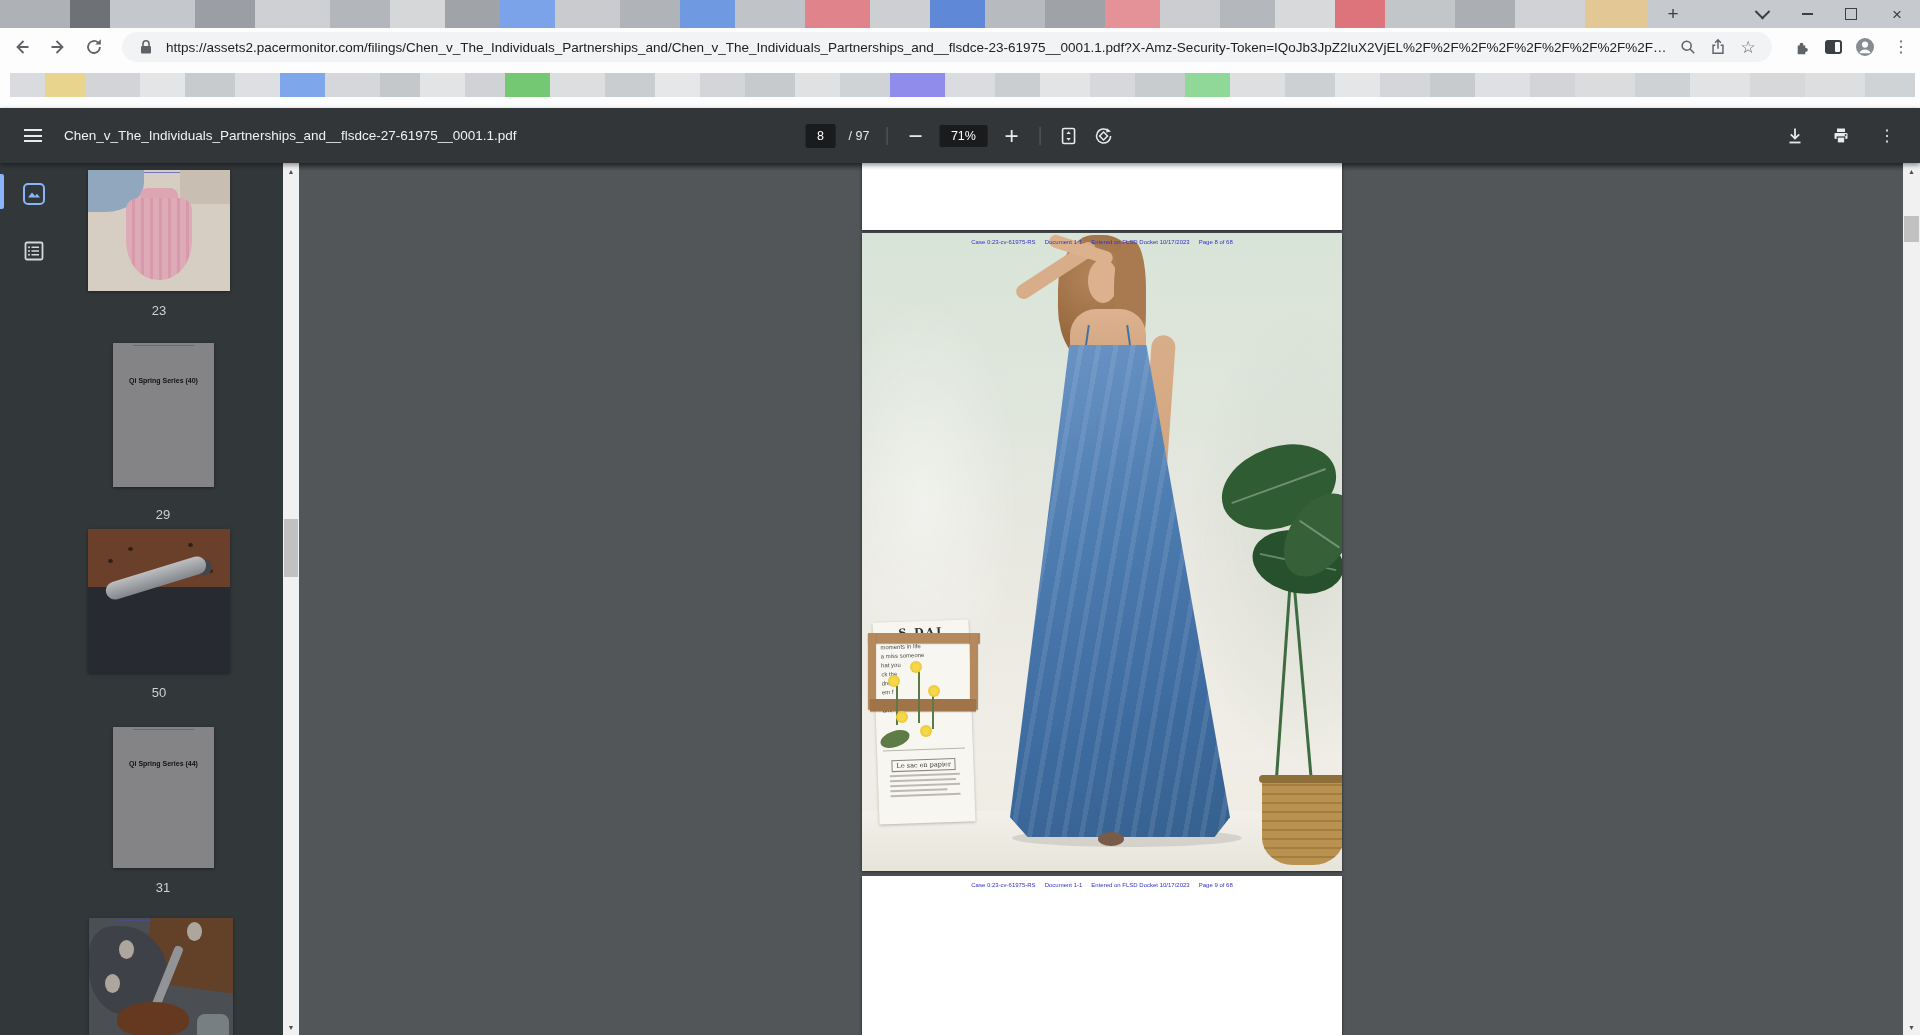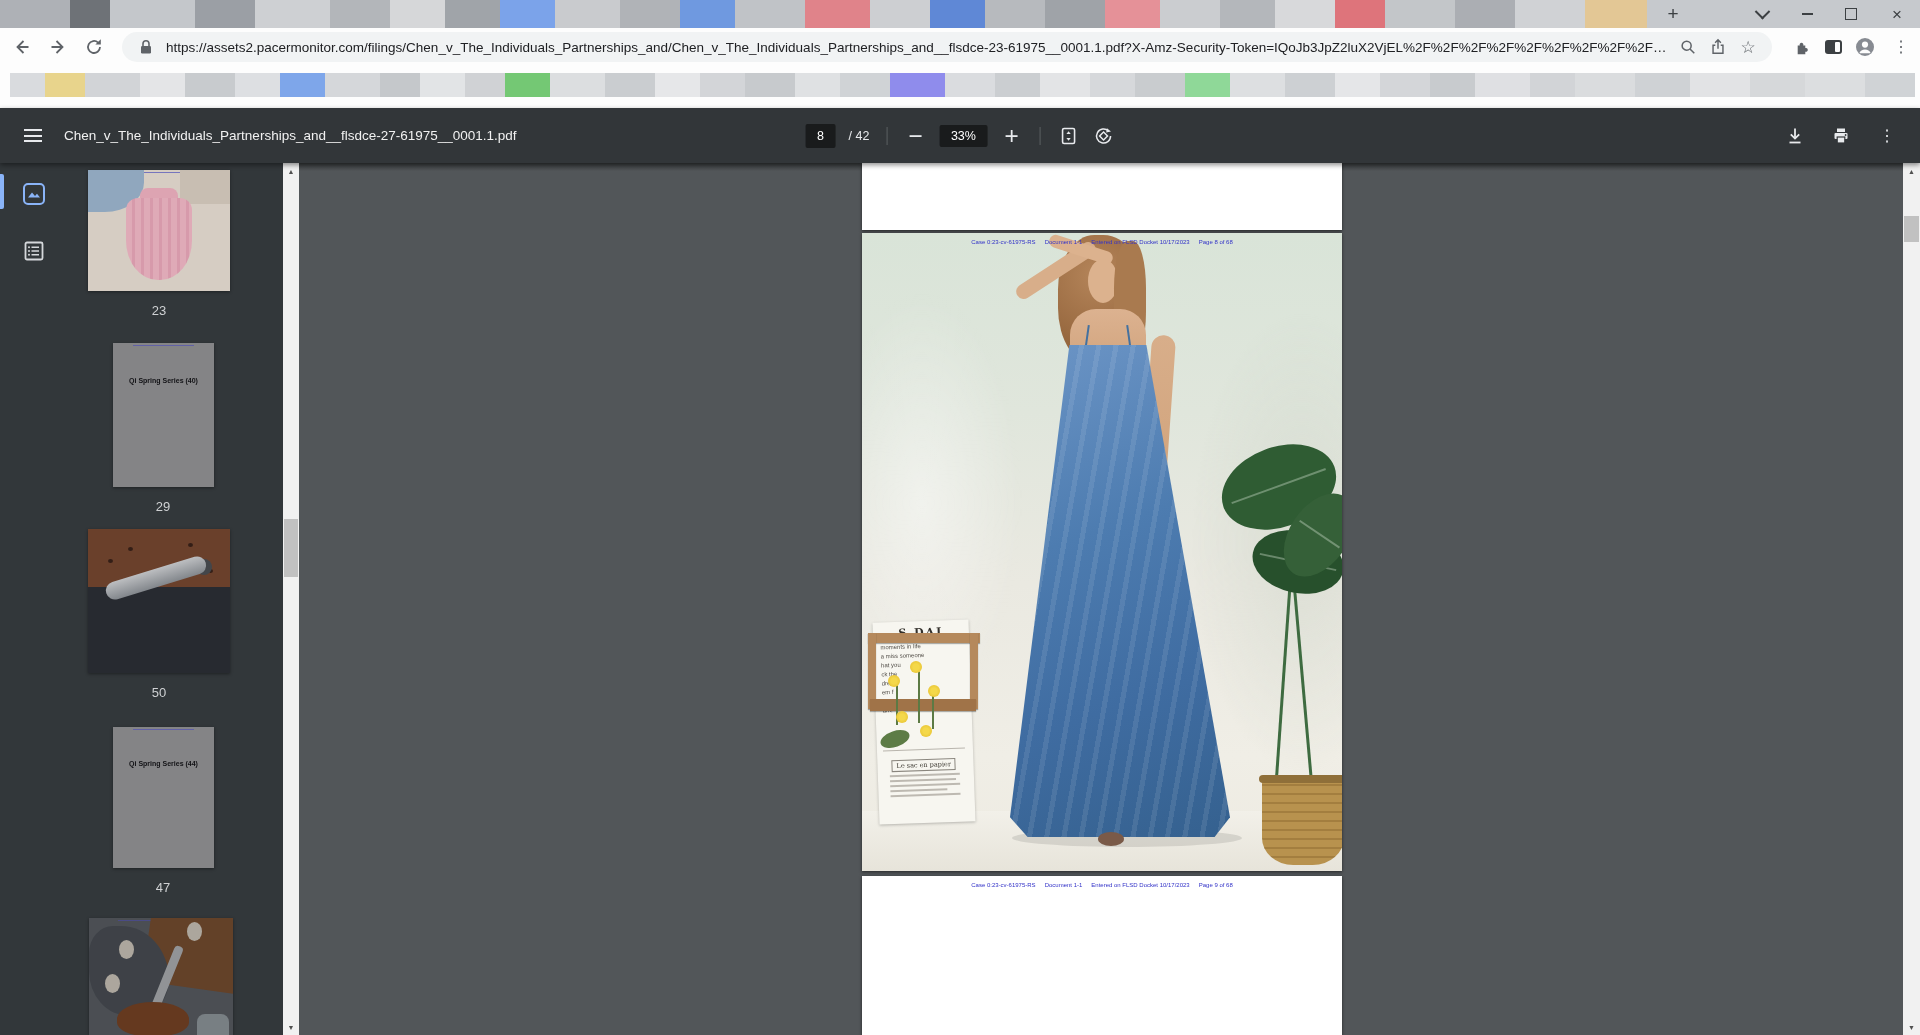--- a/index.html
+++ b/index.html
@@ -313,28 +313,28 @@
   <div class="abs pdftoolbar">
     <div class="hamb">
         <i></i>
         <i></i>
         <i></i>
       </div>
     <div class="fname">Chen_v_The_Individuals_Partnerships_and__flsdce-27-61975__0001.1.pdf</div>
 
     <div class="centergrp">
       <input class="darkbox pginput" value="8" style="">
-      <span>/ 42</span>
+      <span>/ 97</span>
       <span class="vsep"></span>
       <span class="tbtn">
         <svg width="16" height="16" viewBox="0 0 16 16">
             <rect x="2" y="7.2" width="12" height="1.8" fill="#e8eaed"></rect>
           </svg>
       </span>
-      <span class="darkbox zoombox">33%</span>
+      <span class="darkbox zoombox">71%</span>
       <span class="tbtn">
         <svg width="16" height="16" viewBox="0 0 16 16">
             <rect x="2" y="7.2" width="12" height="1.8" fill="#e8eaed"></rect>
             <rect x="7.2" y="2" width="1.8" height="12" fill="#e8eaed"></rect>
           </svg>
       </span>
       <span class="vsep"></span>
       <span class="tbtn">
         <svg width="20" height="20" viewBox="0 0 20 20">
             <rect x="4" y="2.5" width="12" height="15" rx="1.5" fill="none" stroke="#e8eaed" stroke-width="1.6"></rect>
@@ -399,41 +399,41 @@
         <span class="pinkdress"></span>
         <span class="dim" style="background:rgba(0,0,0,.08);"></span>
       </div>
       <div class="pglabel" style="left:86px;top:140px;">23</div>
 
       <div class="abs thumb" style="left:113px;top:180px;width:101px;height:144px;">
         <span class="bluehair"></span>
         <div class="graytxt" style="top:34px;">Qi Spring Series  (40)</div>
         <span class="dim"></span>
       </div>
-      <div class="pglabel" style="left:90px;top:336px;">29</div>
+      <div class="pglabel" style="left:90px;top:344px;">29</div>
 
       <div class="abs thumb t30" style="left:88px;top:366px;width:142px;height:144px;">
         <span class="bluehair"></span>
         <span class="wood"></span>
         <span class="crumb" style="left:20px;top:30px;"></span>
         <span class="crumb" style="left:40px;top:18px;"></span>
         <span class="crumb" style="left:120px;top:40px;"></span>
         <span class="crumb" style="left:100px;top:14px;"></span>
         <span class="cap"></span>
         <span class="rod"></span>
         <span class="dim"></span>
       </div>
       <div class="pglabel" style="left:86px;top:522px;">50</div>
 
       <div class="abs thumb" style="left:113px;top:564px;width:101px;height:141px;">
         <span class="bluehair"></span>
         <div class="graytxt" style="top:33px;">Qi Spring Series  (44)</div>
         <span class="dim"></span>
       </div>
-      <div class="pglabel" style="left:90px;top:717px;">47</div>
+      <div class="pglabel" style="left:90px;top:717px;">31</div>
 
       <div class="abs thumb t32" style="left:89px;top:755px;width:144px;height:117px;">
         <span class="bluehair"></span>
         <span class="board"></span>
         <span class="cloth"></span>
         <span class="egg" style="left:30px;top:22px;"></span>
         <span class="egg" style="left:16px;top:56px;"></span>
         <span class="egg" style="left:98px;top:4px;"></span>
         <span class="whisk"></span>
         <span class="bowl"></span>

